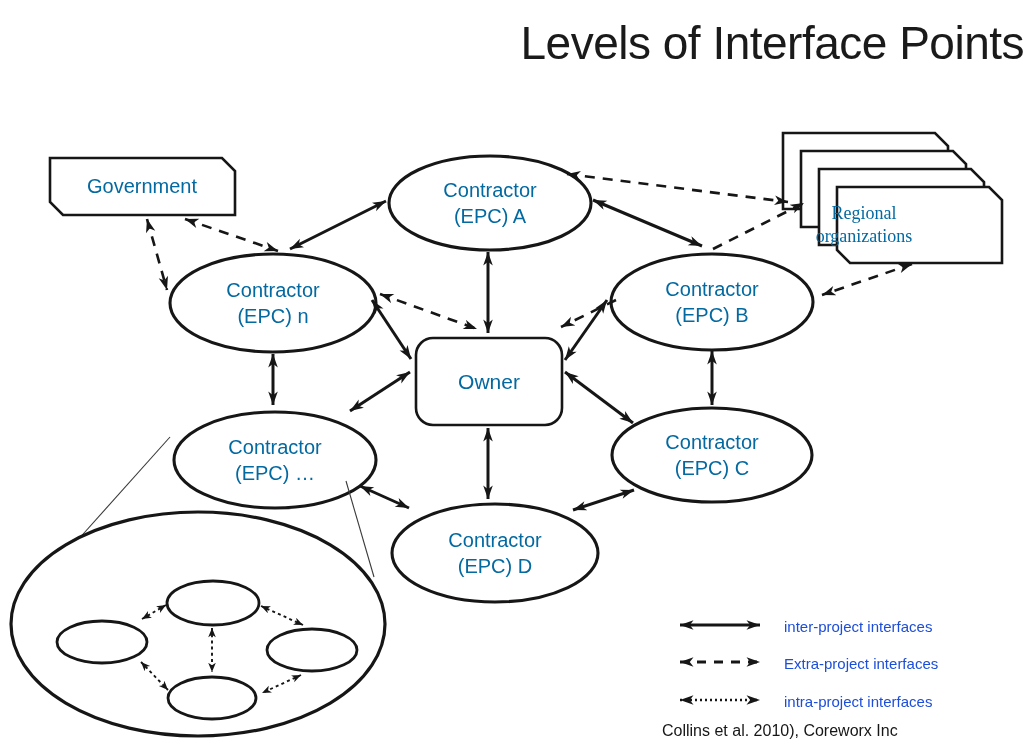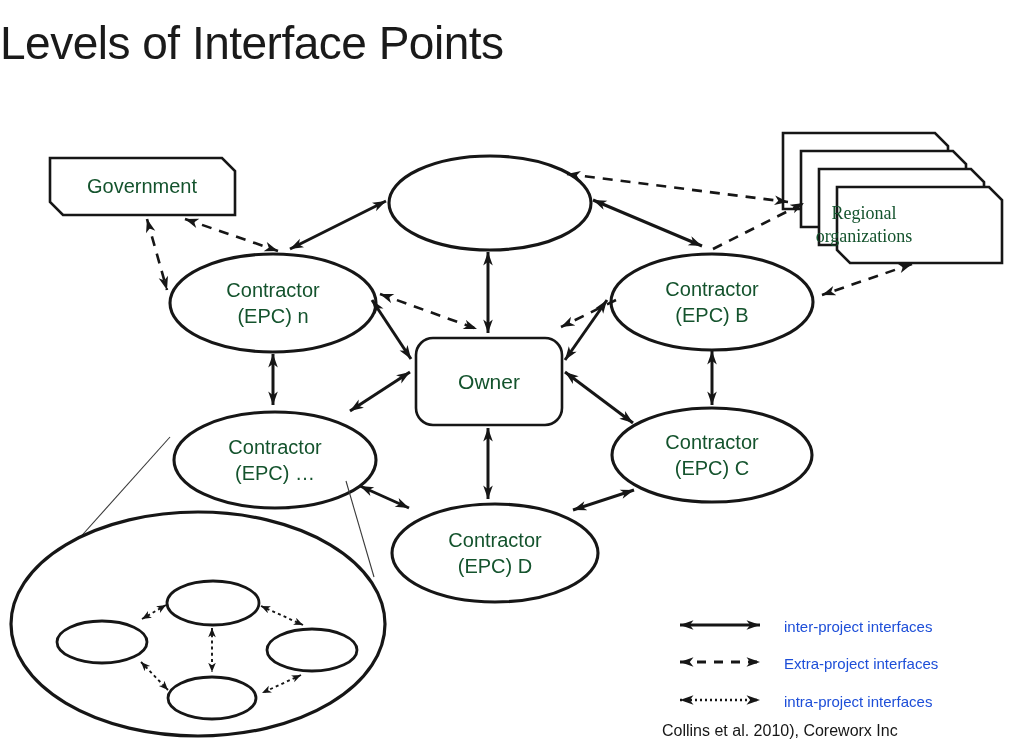--- a/index.html
+++ b/index.html
@@ -1,26 +1,26 @@
 <!DOCTYPE html>
 <html><head>
 <meta charset="utf-8">
 <style>
   html,body{margin:0;padding:0;background:#ffffff;}
   #stage{position:relative;width:1024px;height:749px;background:#ffffff;overflow:hidden;
          font-family:"Liberation Sans",sans-serif;}
   svg{position:absolute;left:0;top:0;}
-  .label{position:absolute;transform:translate(-50%,-50%);color:#14532d;text-align:center;
+  .label{position:absolute;transform:translate(-50%,-50%);color:#0369a1;text-align:center;
          line-height:1.28;font-family:"Liberation Sans",sans-serif;}
   .node-label{font-size:20px;width:118px;}
   .gov-label{font-size:20px;white-space:nowrap;}
   .owner-label{font-size:21px;white-space:nowrap;}
   .regional-label{font-size:18px;width:128px;}
   .detail-label{font-size:23px;white-space:nowrap;}
-  .title{position:absolute;left:0;top:16px;width:1024px;text-align:left;font-size:46px;
+  .title{position:absolute;left:0;top:16px;width:1024px;text-align:right;font-size:46px;
          letter-spacing:-0.5px;color:#1a1a1a;font-family:"Liberation Sans",sans-serif;}
   .legend-label{position:absolute;transform:translateY(-50%);font-size:15px;color:#1d4ed8;
          white-space:nowrap;font-family:"Liberation Sans",sans-serif;}
   .credit{position:absolute;transform:translateY(-50%);font-size:16px;color:#161616;
          white-space:nowrap;font-family:"Liberation Sans",sans-serif;}
 </style>
 </head>
 <body>
 
 <div id="stage">
@@ -107,20 +107,21 @@
     <g stroke="#161616" fill="none">
       <line x1="680" y1="625" x2="760" y2="625" stroke-width="3" marker-start="url(#arr)" marker-end="url(#arr)"></line>
       <line x1="680" y1="662" x2="760" y2="662" stroke-width="3" stroke-dasharray="9 8" marker-start="url(#arr)" marker-end="url(#arr)"></line>
       <line x1="680" y1="700" x2="760" y2="700" stroke-width="2.4" stroke-dasharray="2 3" marker-start="url(#arr)" marker-end="url(#arr)"></line>
     </g>
   </svg>
 
   <div class="title">Levels of Interface Points</div>
 
   <div class="label gov-label" style="left:142px;top:187px;">Government</div>
+  <div class="label node-label" style="left:490px;top:204px;">Contractor (EPC) A</div>
   <div class="label regional-label" style="left:864px;top:225px;font-family:Liberation Serif, serif;">Regional organizations</div>
   <div class="label node-label" style="left:273px;top:304px;">Contractor (EPC) n</div>
   <div class="label node-label" style="left:712px;top:303px;">Contractor (EPC) B</div>
   <div class="label owner-label" style="left:489px;top:382px;text-align:center;">Owner</div>
   <div class="label node-label" style="left:275px;top:461px;">Contractor (EPC) …</div>
   <div class="label node-label" style="left:712px;top:456px;">Contractor (EPC) C</div>
   <div class="label node-label" style="left:495px;top:554px;">Contractor (EPC) D</div>
 
   <div class="legend-label" style="left:784px;top:626px;">inter-project interfaces</div>
   <div class="legend-label" style="left:784px;top:663px;">Extra-project interfaces</div>

